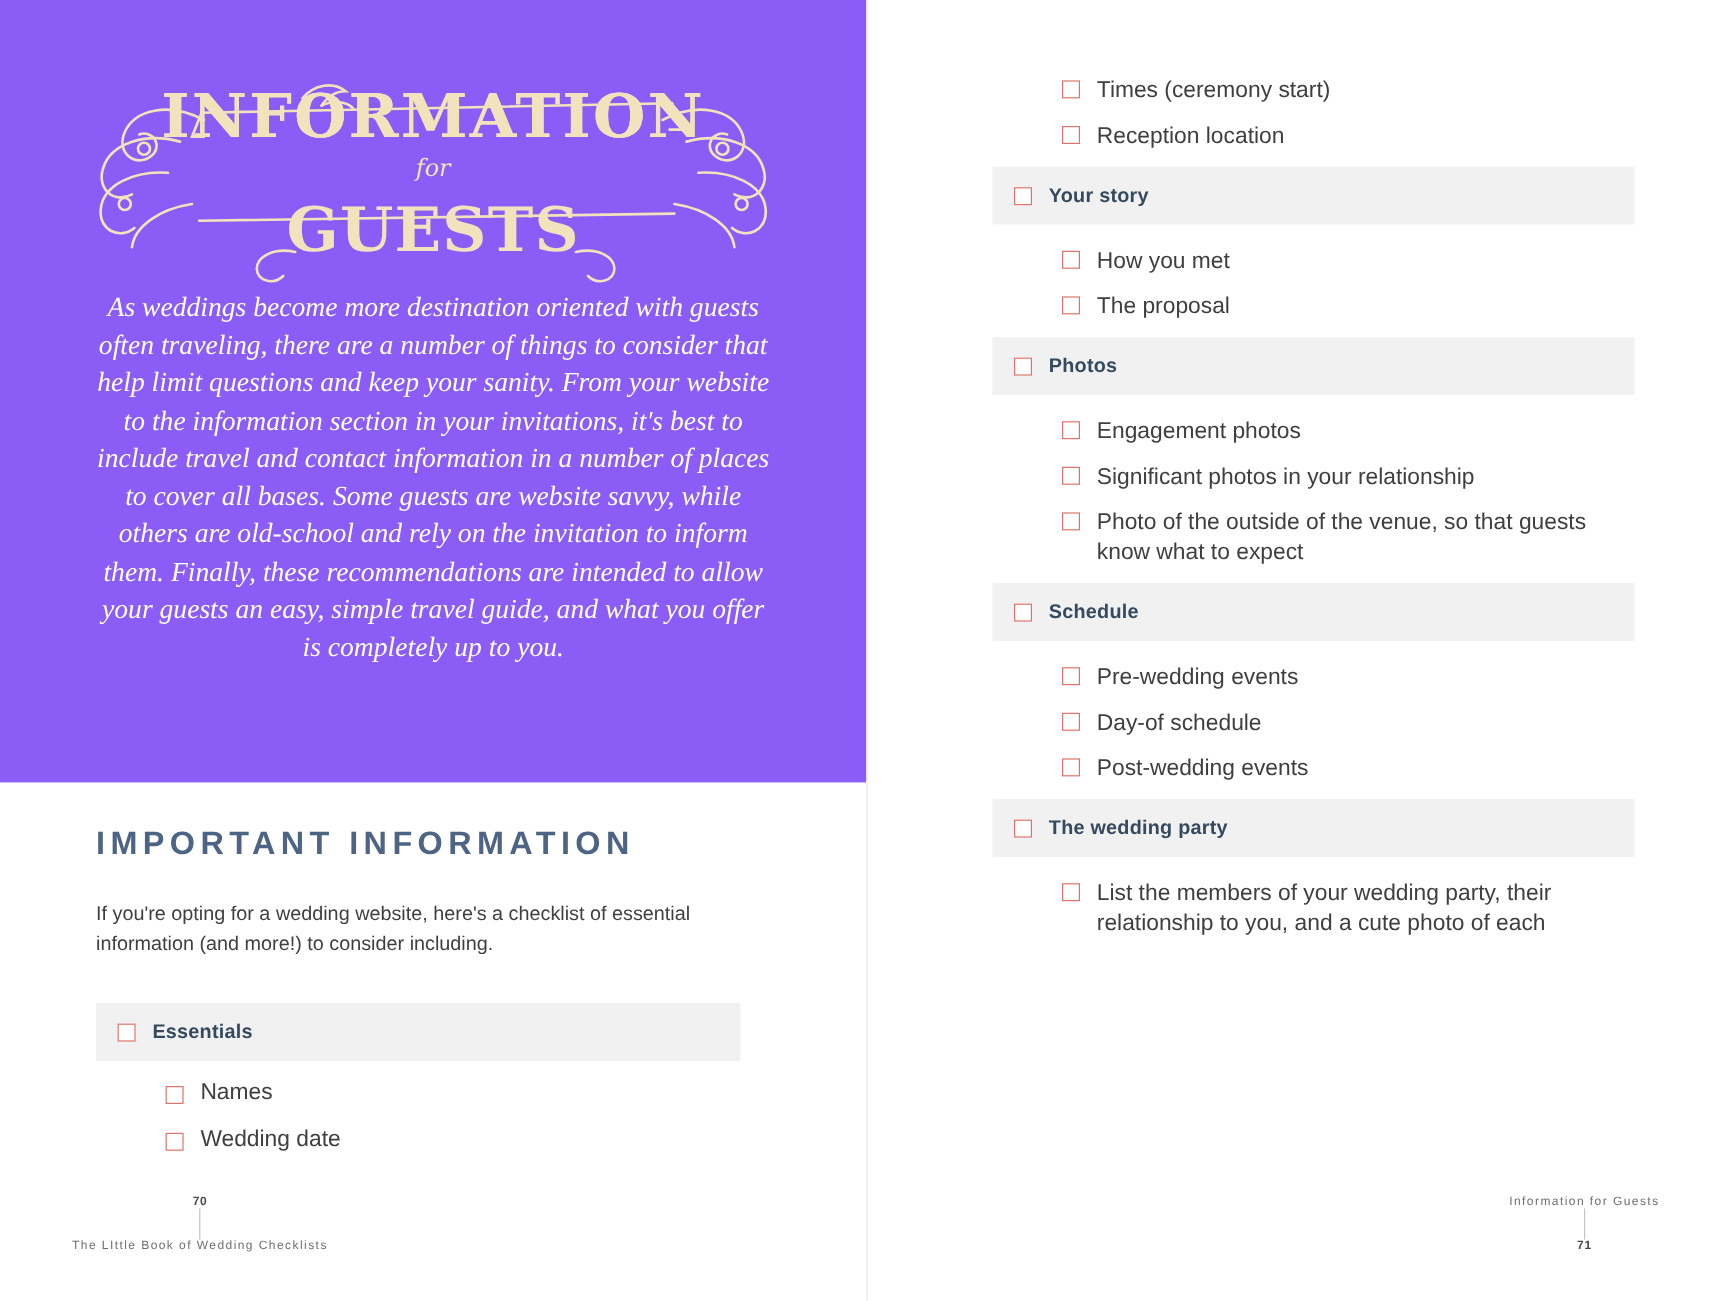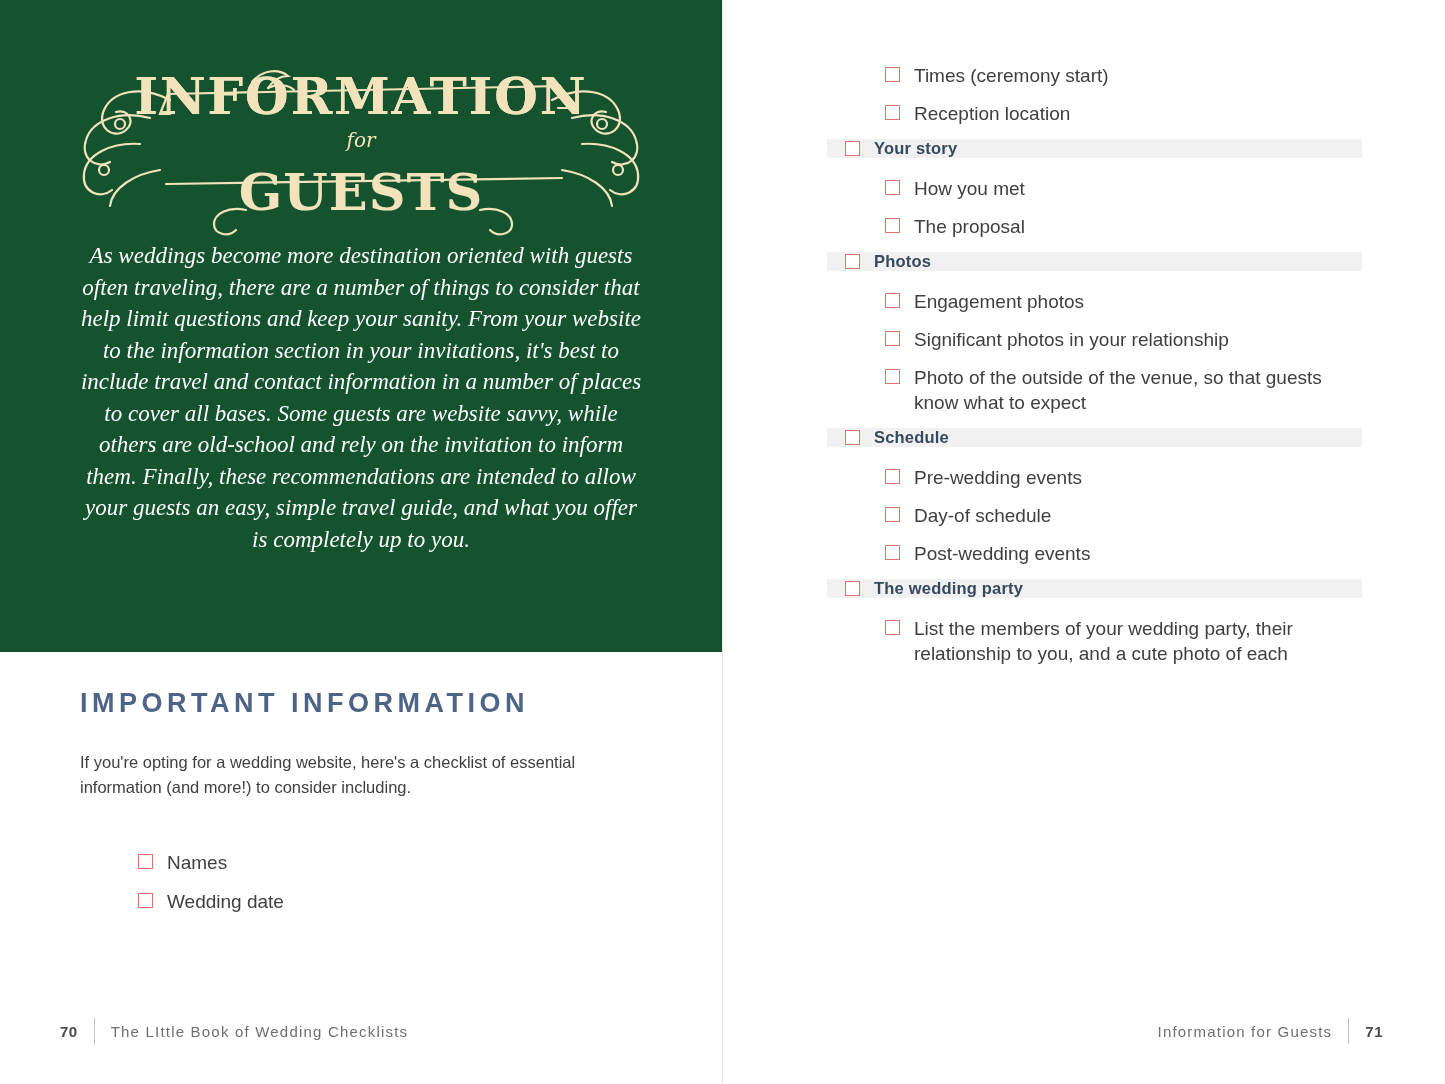--- a/index.html
+++ b/index.html
@@ -27,21 +27,21 @@
     height: 1084px;
     position: relative;
     background: #ffffff;
     box-sizing: border-box;
   }
   .hero {
     position: absolute;
     top: 0; left: 0;
     width: 722px;
     height: 652px;
-    background: #14532d;
+    background: #8b5cf6;
     overflow: hidden;
   }
   .hero-art {
     position: absolute;
     top: 58px;
     left: 0;
     width: 722px;
     height: 180px;
   }
   .hero-title-wrap {
@@ -118,21 +118,21 @@
     color: #3f3f3f;
     font-family: "Liberation Sans", sans-serif;
   }
 
   
   .group-row {
     display: flex;
     align-items: center;
     gap: 14px;
     background: #f1f1f1;
-    height: 19px;
+    height: 48px;
     padding-left: 18px;
     box-sizing: border-box;
   }
   .group-label {
     font-size: 16.5px;
     color: #35495f;
     font-weight: 700;
     letter-spacing: 0.2px;
   }
   .item-row {
@@ -157,21 +157,21 @@
     margin-top: 4px;
   }
   .group-row .cb { margin-top: 0; }
 
   .left-checklist {
     position: absolute;
     top: 836px;
     left: 80px;
     width: 537px;
   }
-  .left-checklist .item-row { margin-top: 14px; }
+  .left-checklist .item-row { margin-top: 14px; align-items: center; }
 
   
   .page-right {
     width: 723px;
     height: 1084px;
     position: relative;
     background: #ffffff;
     box-sizing: border-box;
   }
   .right-checklist {
@@ -183,23 +183,24 @@
   .right-checklist .item-row { margin-top: 0; margin-bottom: 13px; }
   .right-checklist .group-row { margin-bottom: 18px; margin-top: 9px; }
   .right-checklist .group-block:first-child .group-row { margin-top: 0; }
 
   
   .footer {
     position: absolute;
     bottom: 40px;
     display: flex;
     align-items: center;
-    font-size: 15px;
+    font-size: 10px;
     letter-spacing: 1.2px;
     color: #6f6f6f;
+    flex-direction: column;
   }
   .footer-left {
     left: 60px;
   }
   .footer-right {
     right: 62px;
   }
   .pagenum {
     font-weight: 700;
     color: #4a4a4a;
@@ -267,20 +268,24 @@
       </div>
 
       <div class="hero-intro">As weddings become more destination oriented with guests often traveling, there are a number of things to consider that help limit questions and keep your sanity. From your website to the information section in your invitations, it's best to include travel and contact information in a number of places to cover all bases. Some guests are website savvy, while others are old-school and rely on the invitation to inform them. Finally, these recommendations are intended to allow your guests an easy, simple travel guide, and what you offer is completely up to you.</div>
     </div>
 
     <div class="section-heading">IMPORTANT INFORMATION</div>
     <div class="lead-para">If you're opting for a wedding website, here's a checklist of essential information (and more!) to consider including.</div>
 
     <div class="left-checklist">
       <div class="group-block">
+        <div class="group-row">
+          <span class="cb"></span>
+          <span class="group-label">Essentials</span>
+        </div>
         <div class="item-row">
           <span class="cb"></span>
           <span class="item-label">Names</span>
         </div>
         <div class="item-row">
           <span class="cb"></span>
           <span class="item-label">Wedding date</span>
         </div>
       </div>
     </div>

